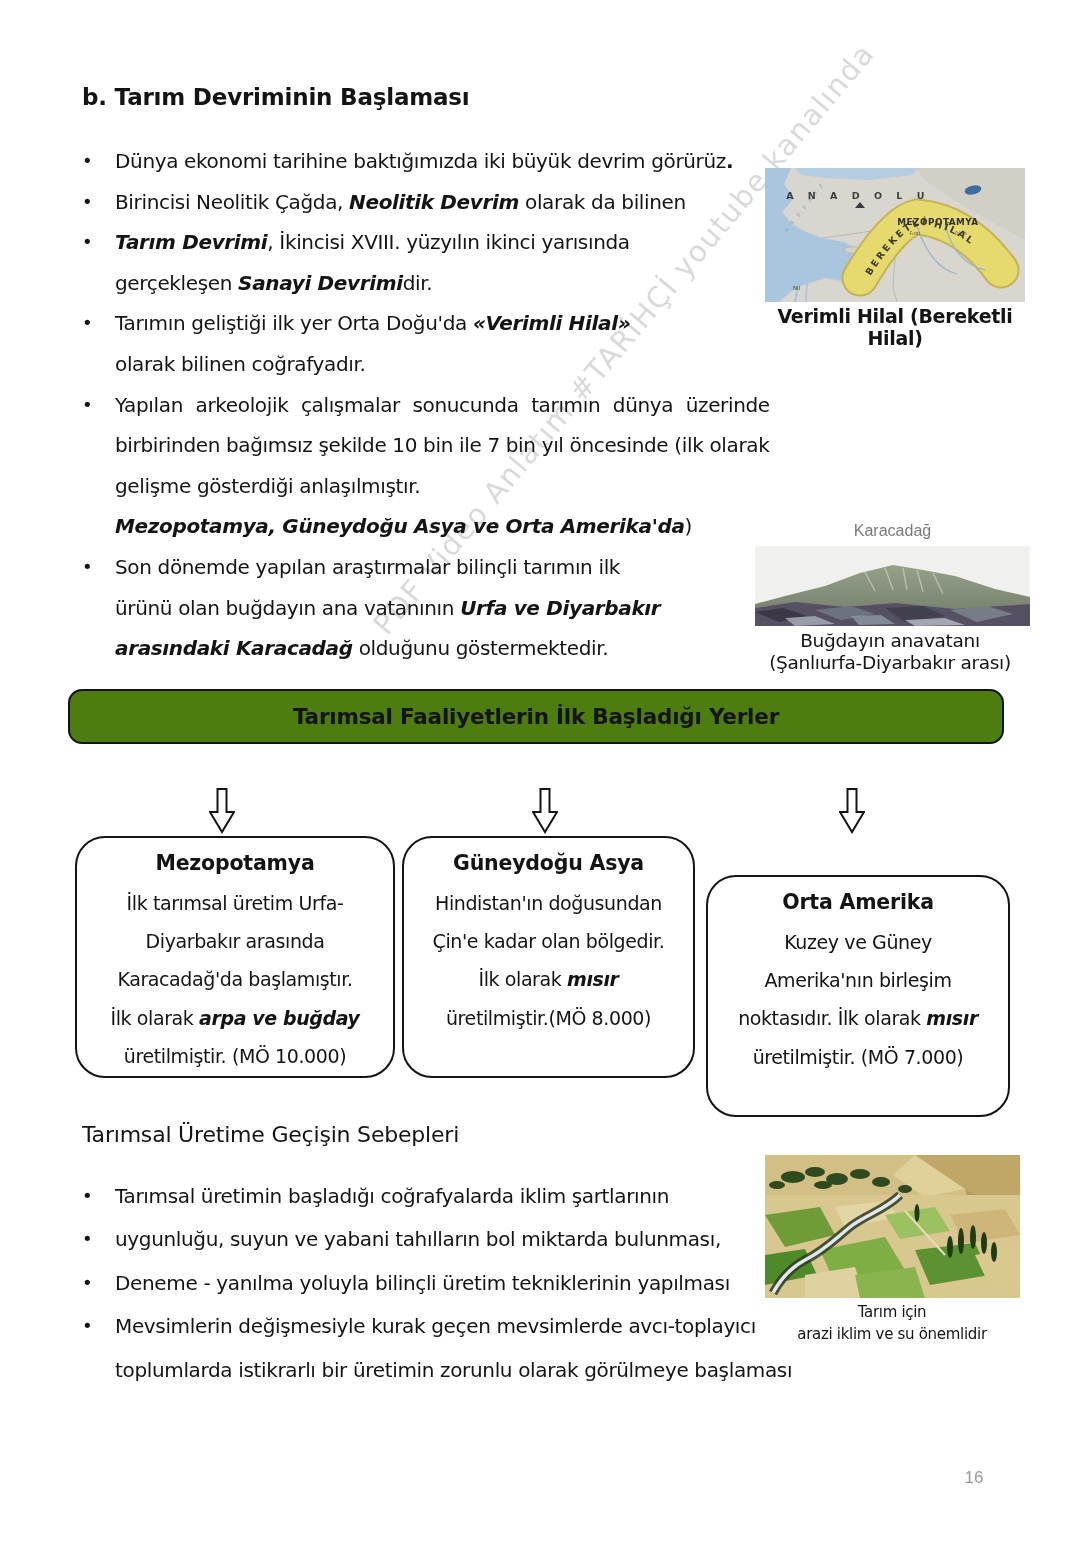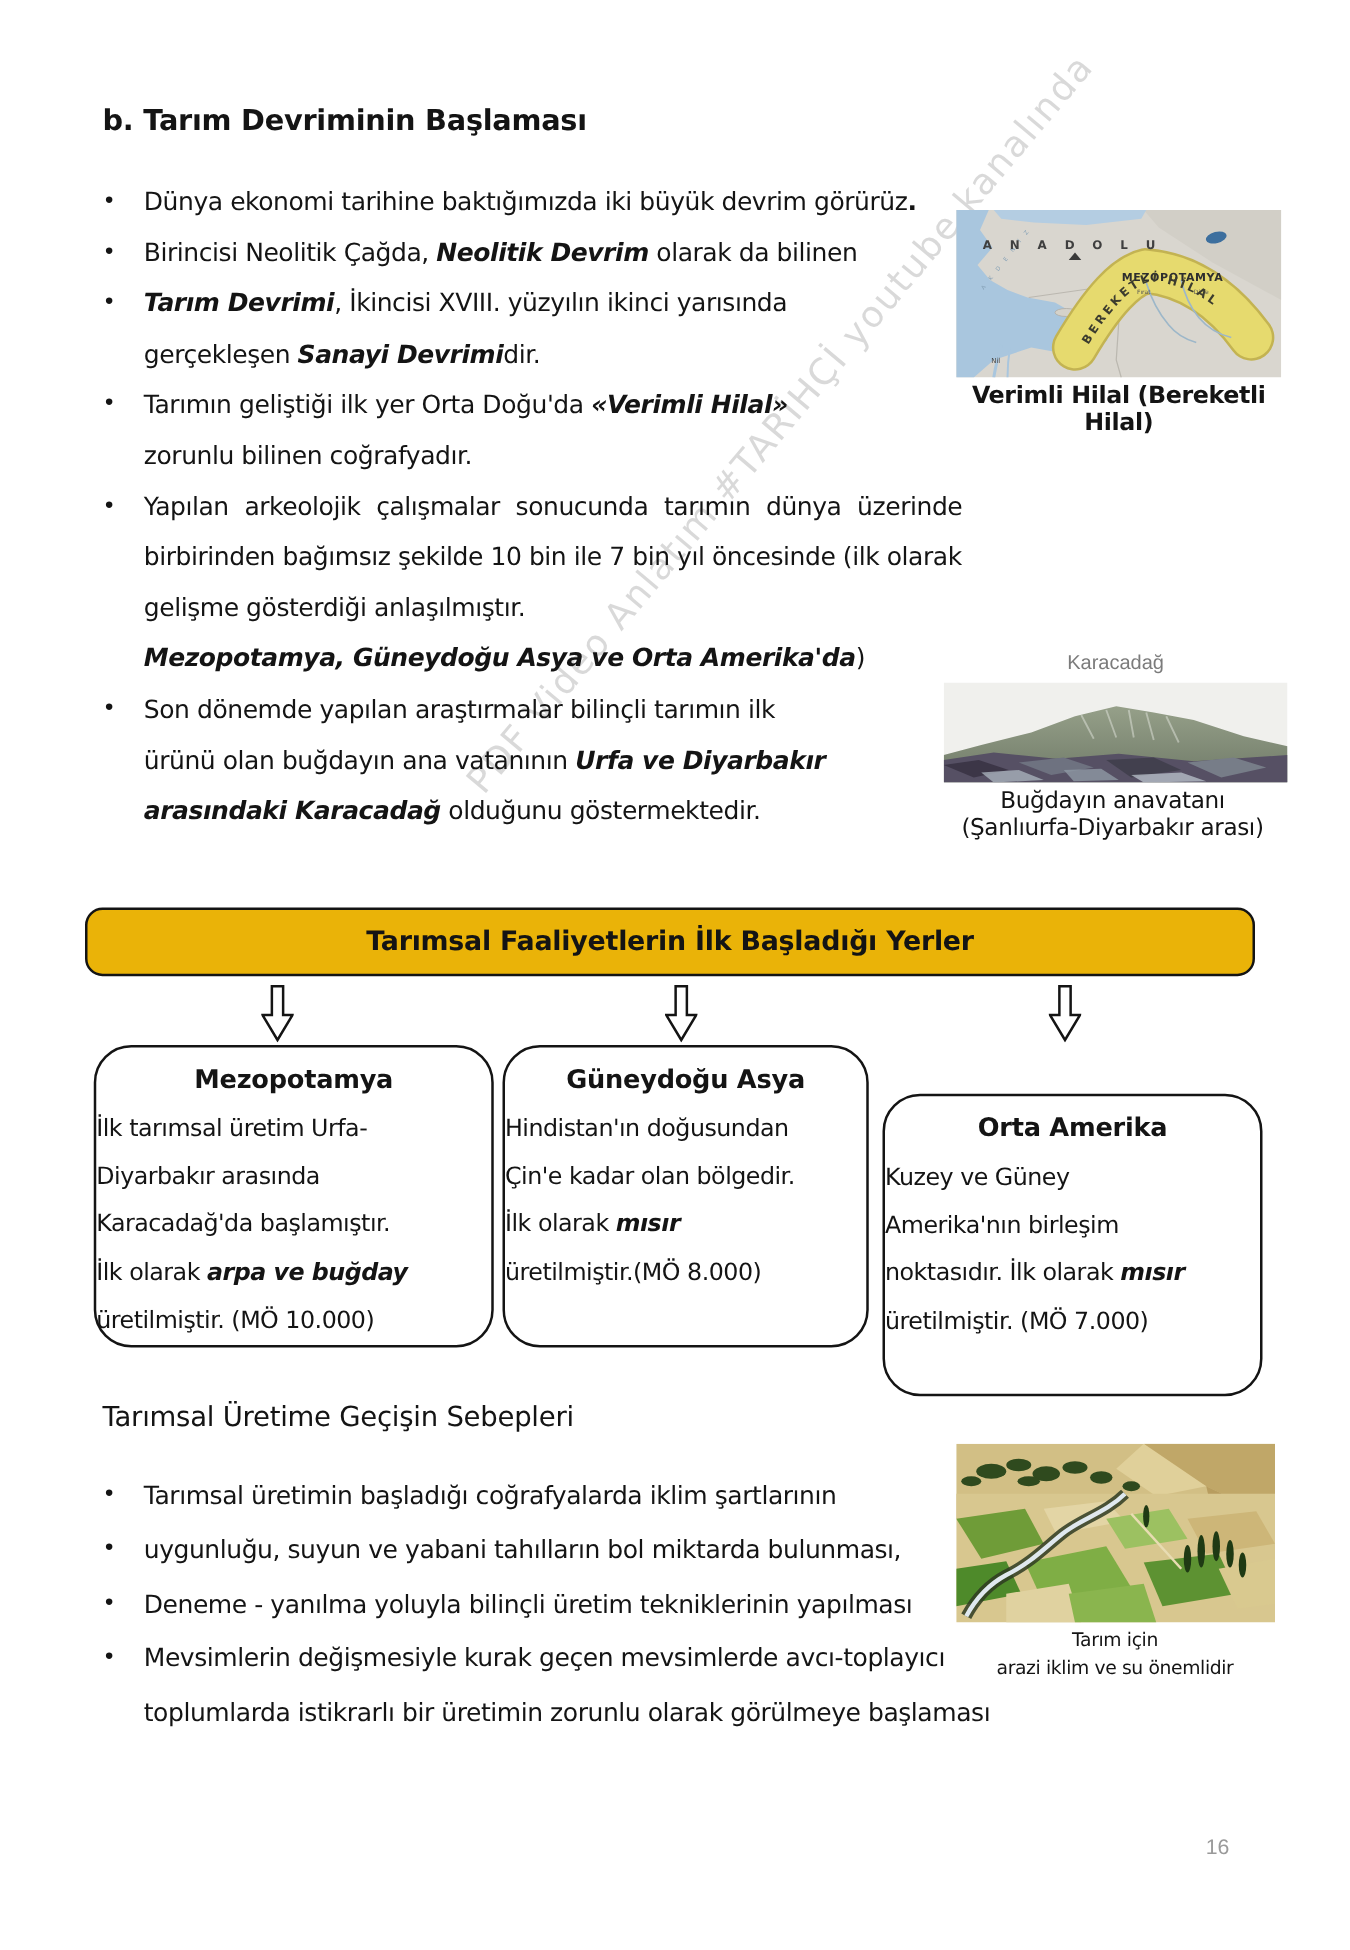--- a/index.html
+++ b/index.html
@@ -33,37 +33,37 @@
   .map-img{left:765px;top:168px;width:260px;height:134px;}
   .map-caption{left:750px;top:305px;width:290px;text-align:center;font-size:19px;font-weight:bold;letter-spacing:-0.3px;}
   .mountain-label{left:755px;top:522px;width:275px;text-align:center;font-family:"Liberation Sans",sans-serif;font-size:16px;color:#7b7b7b;}
   .mountain-img{left:755px;top:546px;width:275px;height:80px;}
   .mountain-caption{left:735px;top:630px;width:310px;text-align:center;font-size:18.5px;line-height:21.5px;letter-spacing:-0.3px;}
   .farm-img{left:765px;top:1155px;width:255px;height:143px;}
   .farm-caption{left:758px;top:1301px;width:268px;text-align:center;font-size:15px;line-height:22px;letter-spacing:-0.3px;}
 
   
   .flow-header{
-    position:absolute;left:68px;top:726px;width:932px;height:51px;
+    position:absolute;left:68px;top:689px;width:932px;height:51px;
     border:2.5px solid #141414;border-radius:14px;
     display:flex;align-items:center;justify-content:center;
-    font-size:21.5px;font-weight:bold;letter-spacing:-0.2px;background:#eab308;
+    font-size:21.5px;font-weight:bold;letter-spacing:-0.2px;background:#4d7c0f;
   }
   .flow-arrow{position:absolute;top:788px;width:26px;height:46px;}
   .flow-arrow svg{display:block;}
   #arrow-1{left:209px;} #arrow-2{left:532px;} #arrow-3{left:839px;}
   .flow-box{
     position:absolute;top:836px;height:225px;background:#fff;
     border:2.5px solid #141414;border-radius:30px;padding-top:13px;
   }
   #box-1{left:75px;width:316px;}
   #box-2{left:402px;width:289px;}
   #box-3{left:706px;width:300px;margin-top:39px;}
   .box-title{text-align:center;font-weight:bold;font-size:20.5px;height:38px;letter-spacing:-0.2px;}
-  .flow-box .ln{height:38.2px;}
+  .flow-box .ln{justify-content:center;height:38.2px;}
   .flow-box .ln .txt{font-size:19px;letter-spacing:-0.4px;}
 
   
   .reasons-heading{position:absolute;left:82px;top:1122px;font-size:22px;font-weight:normal;letter-spacing:-0.2px;}
   .reasons{left:82px;top:1182px;width:700px;}
   .reasons .ln{height:43.4px;}
 
   .page-number{
     position:absolute;left:948px;top:1468px;width:52px;text-align:center;
     font-family:"Liberation Sans",sans-serif;font-size:17px;color:#9a9a9a;
@@ -92,21 +92,21 @@
         <span class="txt"><span class="em">Tarım Devrimi</span><span>, İkincisi XVIII. yüzyılın ikinci yarısında</span></span>
       </div>
       <div class="ln cont">
         <span class="txt"><span>gerçekleşen </span><span class="em">Sanayi Devrimi</span><span>dir.</span></span>
       </div>
       <div class="ln">
         <span class="dot">•</span>
         <span class="txt"><span>Tarımın geliştiği ilk yer Orta Doğu'da </span><span class="em">«Verimli Hilal»</span></span>
       </div>
       <div class="ln cont">
-        <span class="txt"><span>zorunlu bilinen coğrafyadır.</span></span>
+        <span class="txt"><span>olarak bilinen coğrafyadır.</span></span>
       </div>
       <div class="ln just">
         <span class="dot">•</span>
         <span class="txt"><span>Yapılan arkeolojik çalışmalar sonucunda tarımın dünya üzerinde</span></span>
       </div>
       <div class="ln cont">
         <span class="txt"><span>birbirinden bağımsız şekilde 10 bin ile 7 bin yıl öncesinde (ilk olarak</span></span>
       </div>
       <div class="ln cont">
         <span class="txt"><span>gelişme gösterdiği anlaşılmıştır.</span></span>

